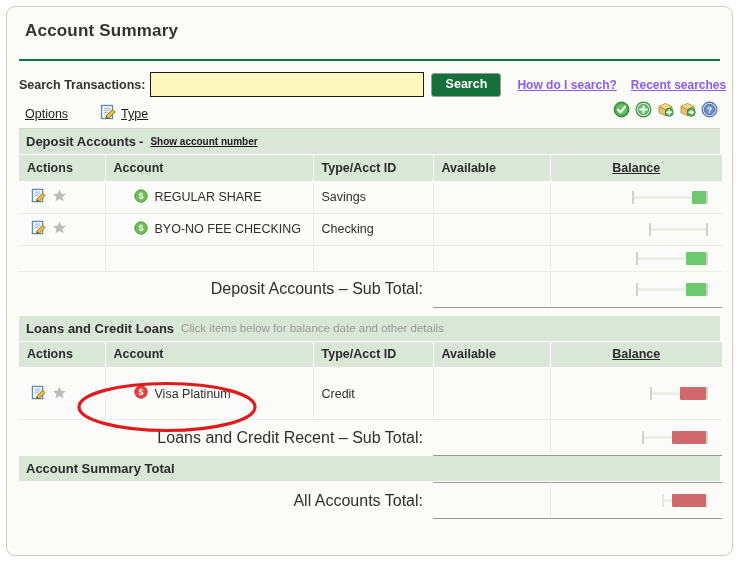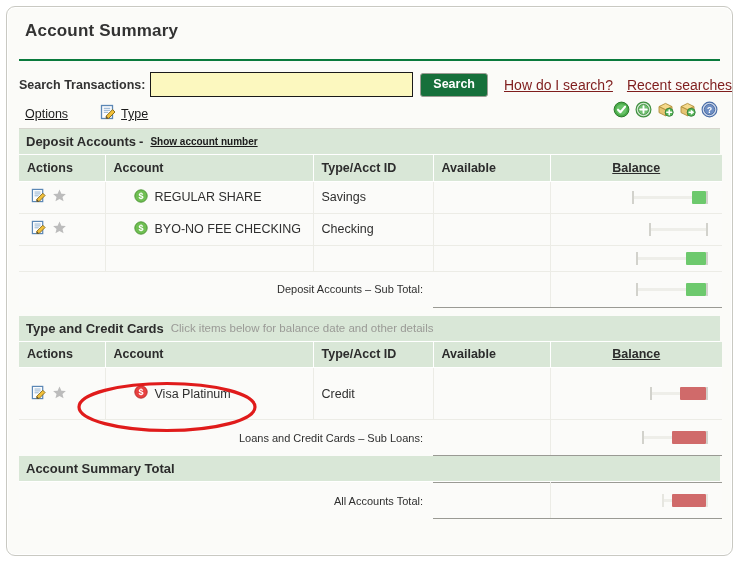--- a/index.html
+++ b/index.html
@@ -79,25 +79,26 @@
     border-radius: 3px;
     color: #ffffff;
     font-family: "Liberation Sans", sans-serif;
     font-size: 12.5px;
     font-weight: bold;
     cursor: pointer;
     line-height: 1;
   }
   .search-links { margin-left: 16px; display: flex; gap: 14px; }
   .link {
-    font-size: 14px;
-    color: #7f1d1d;
+    font-size: 12px;
+    color: #8b5cf6;
     text-decoration: underline;
     cursor: pointer;
     white-space: nowrap;
+    font-weight: bold;
   }
 
   
   .options-row {
     display: flex;
     align-items: center;
     padding: 4px 0 0 18px;
     height: 26px;
     position: relative;
     gap: 14px;
@@ -216,21 +217,21 @@
   .redact .rule {
     height: 3px; background: #eeeee9;
   }
   .redact .blk { height: 13px; border-radius: 1px; }
   .redact .tick-r { width: 2px; height: 13px; background: #d2d2cc; }
 
   
   .total-row td {
     background: #fbfbf9;
     height: 36px;
-    font-size: 11px;
+    font-size: 16px;
     color: #2f2f2f;
     border-bottom: 1px solid #9a9a94;
     border-top: 1px solid #9a9a94;
   }
   .total-row td.label-cell {
     text-align: right;
     border-right: none;
     border-top: none;
     border-bottom: none;
     padding-right: 10px;
@@ -477,21 +478,21 @@
                 <span class="tick-r"></span>
             </span>
           </td>
         </tr>
       </tbody>
     </table>
 
     <div class="gap"></div>
 
     <div class="section-bar">
-      <span class="section-title">Type and Credit Cards</span>
+      <span class="section-title">Loans and Credit Loans</span>
       <span class="section-hint">Click items below for balance date and other details</span>
     </div>
 
     <table class="acct">
       <colgroup>
         <col class="c-actions">
           <col class="c-account">
           <col class="c-type">
           <col class="c-available">
           <col class="c-balance">
@@ -542,21 +543,21 @@
           <td style="height:52px">
             <span class="redact">
               <span class="tick-l"></span>
                 <span class="rule" style="width:28px"></span>
                 <span class="blk" style="width:26px;background:#d06a6a"></span>
                 <span class="tick-r"></span>
             </span>
           </td>
         </tr>
         <tr class="total-row">
-          <td class="label-cell" colspan="3">Loans and Credit Cards – Sub Loans:</td>
+          <td class="label-cell" colspan="3">Loans and Credit Recent – Sub Total:</td>
           <td class="blank-cell"></td>
           <td class="bal-cell">
             <span class="redact">
               <span class="tick-l"></span>
                 <span class="rule" style="width:28px"></span>
                 <span class="blk" style="width:34px;background:#d06a6a"></span>
                 <span class="tick-r"></span>
             </span>
           </td>
         </tr>

